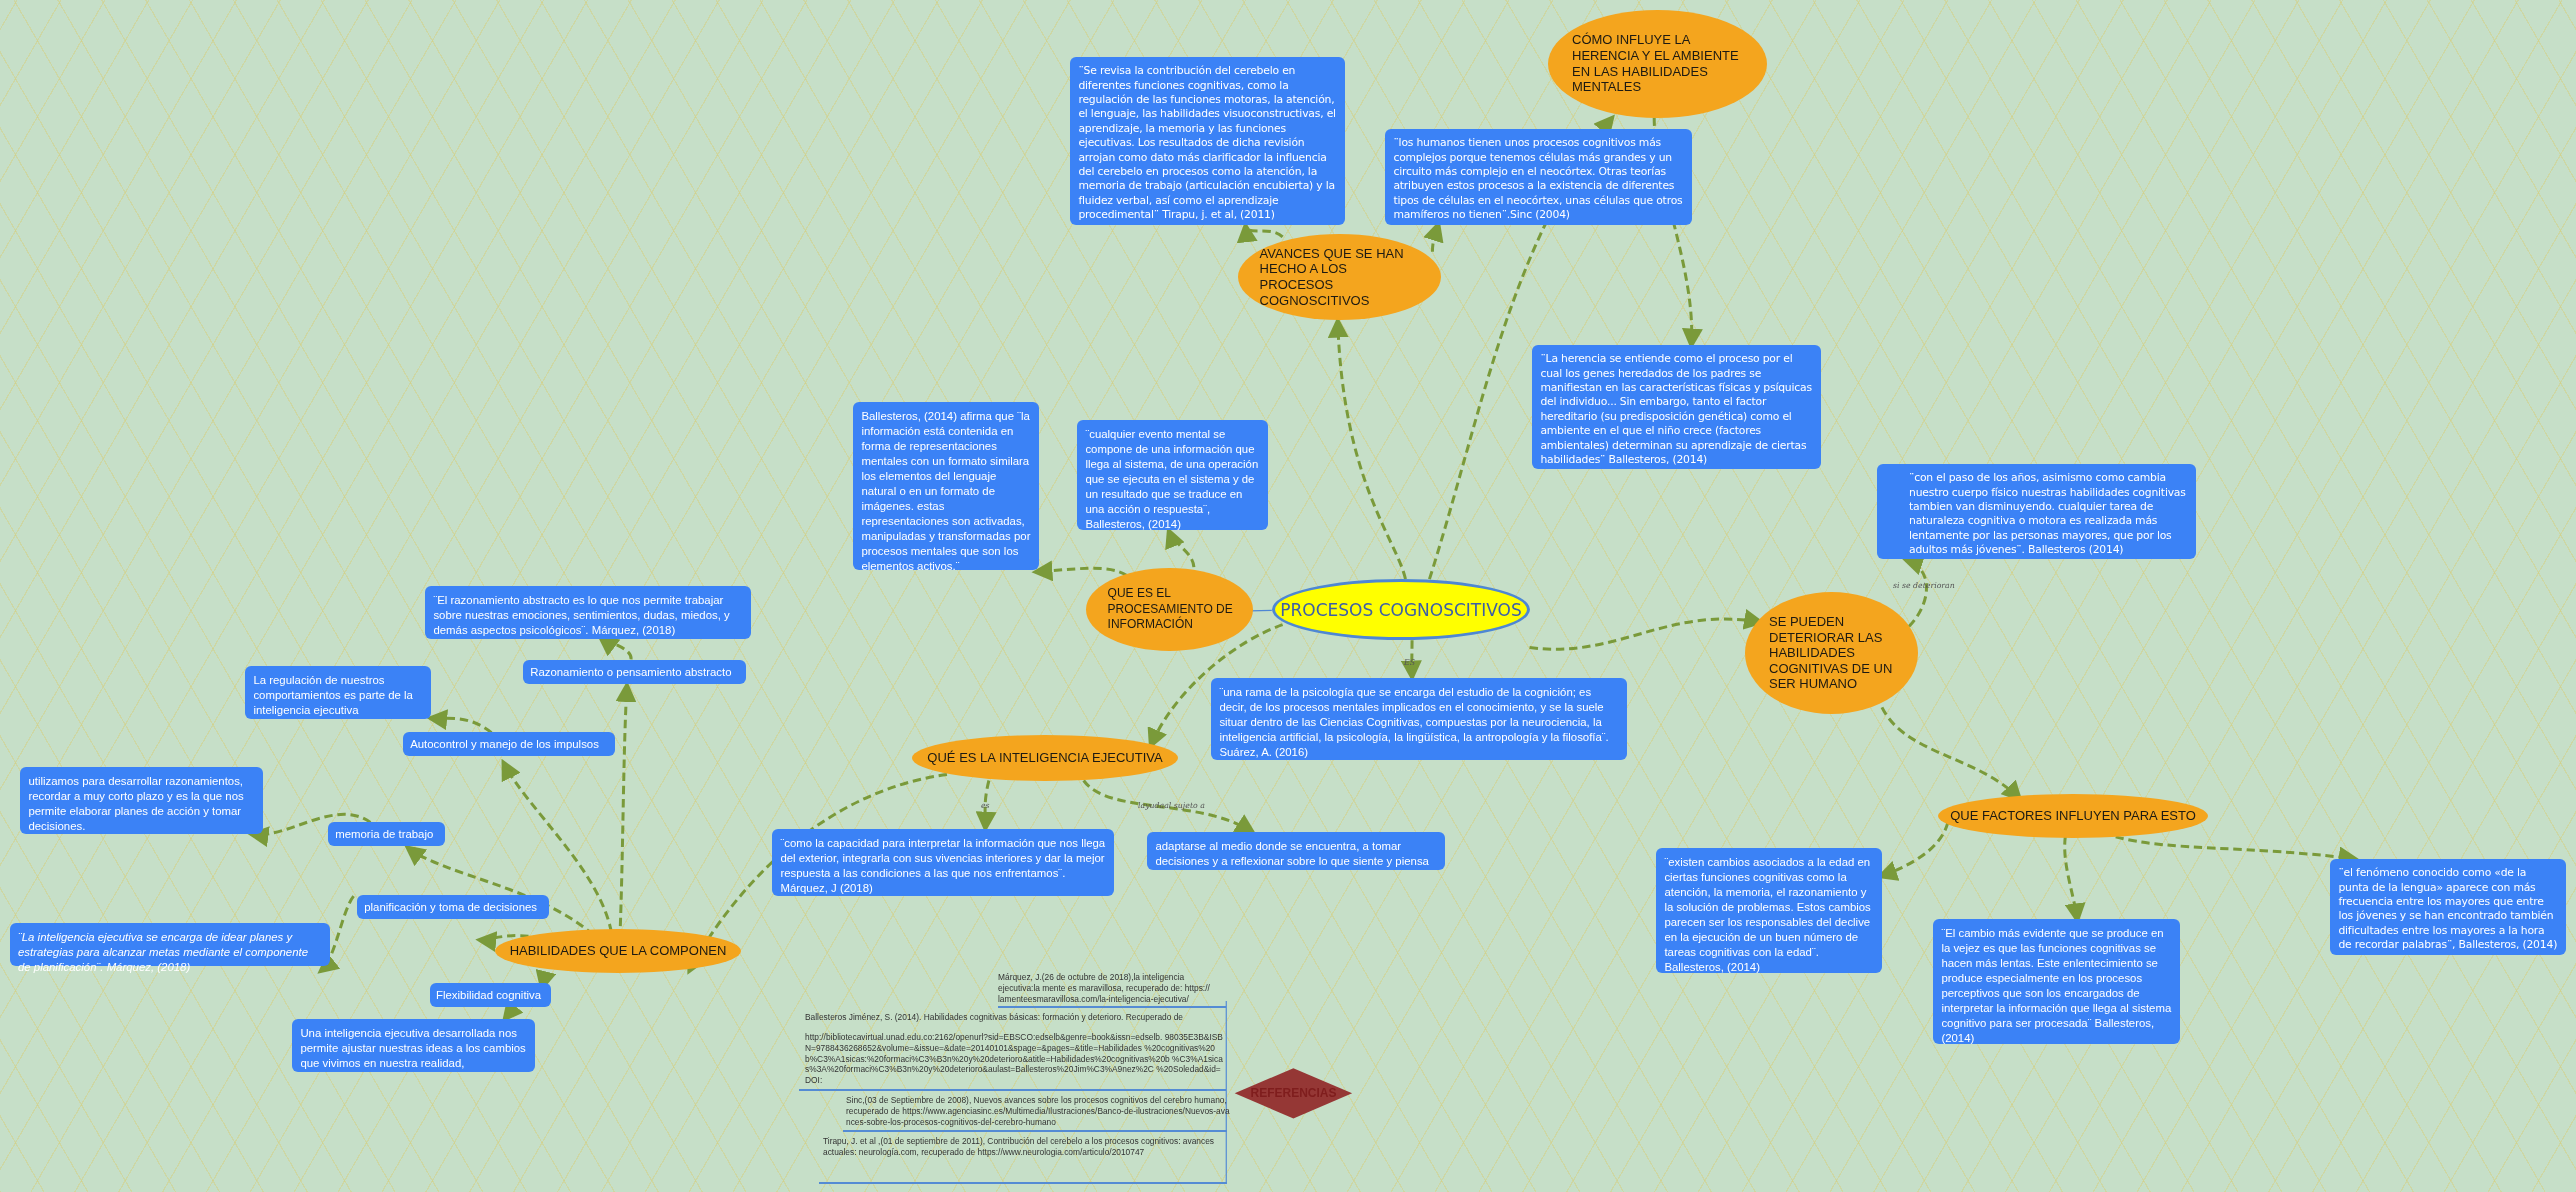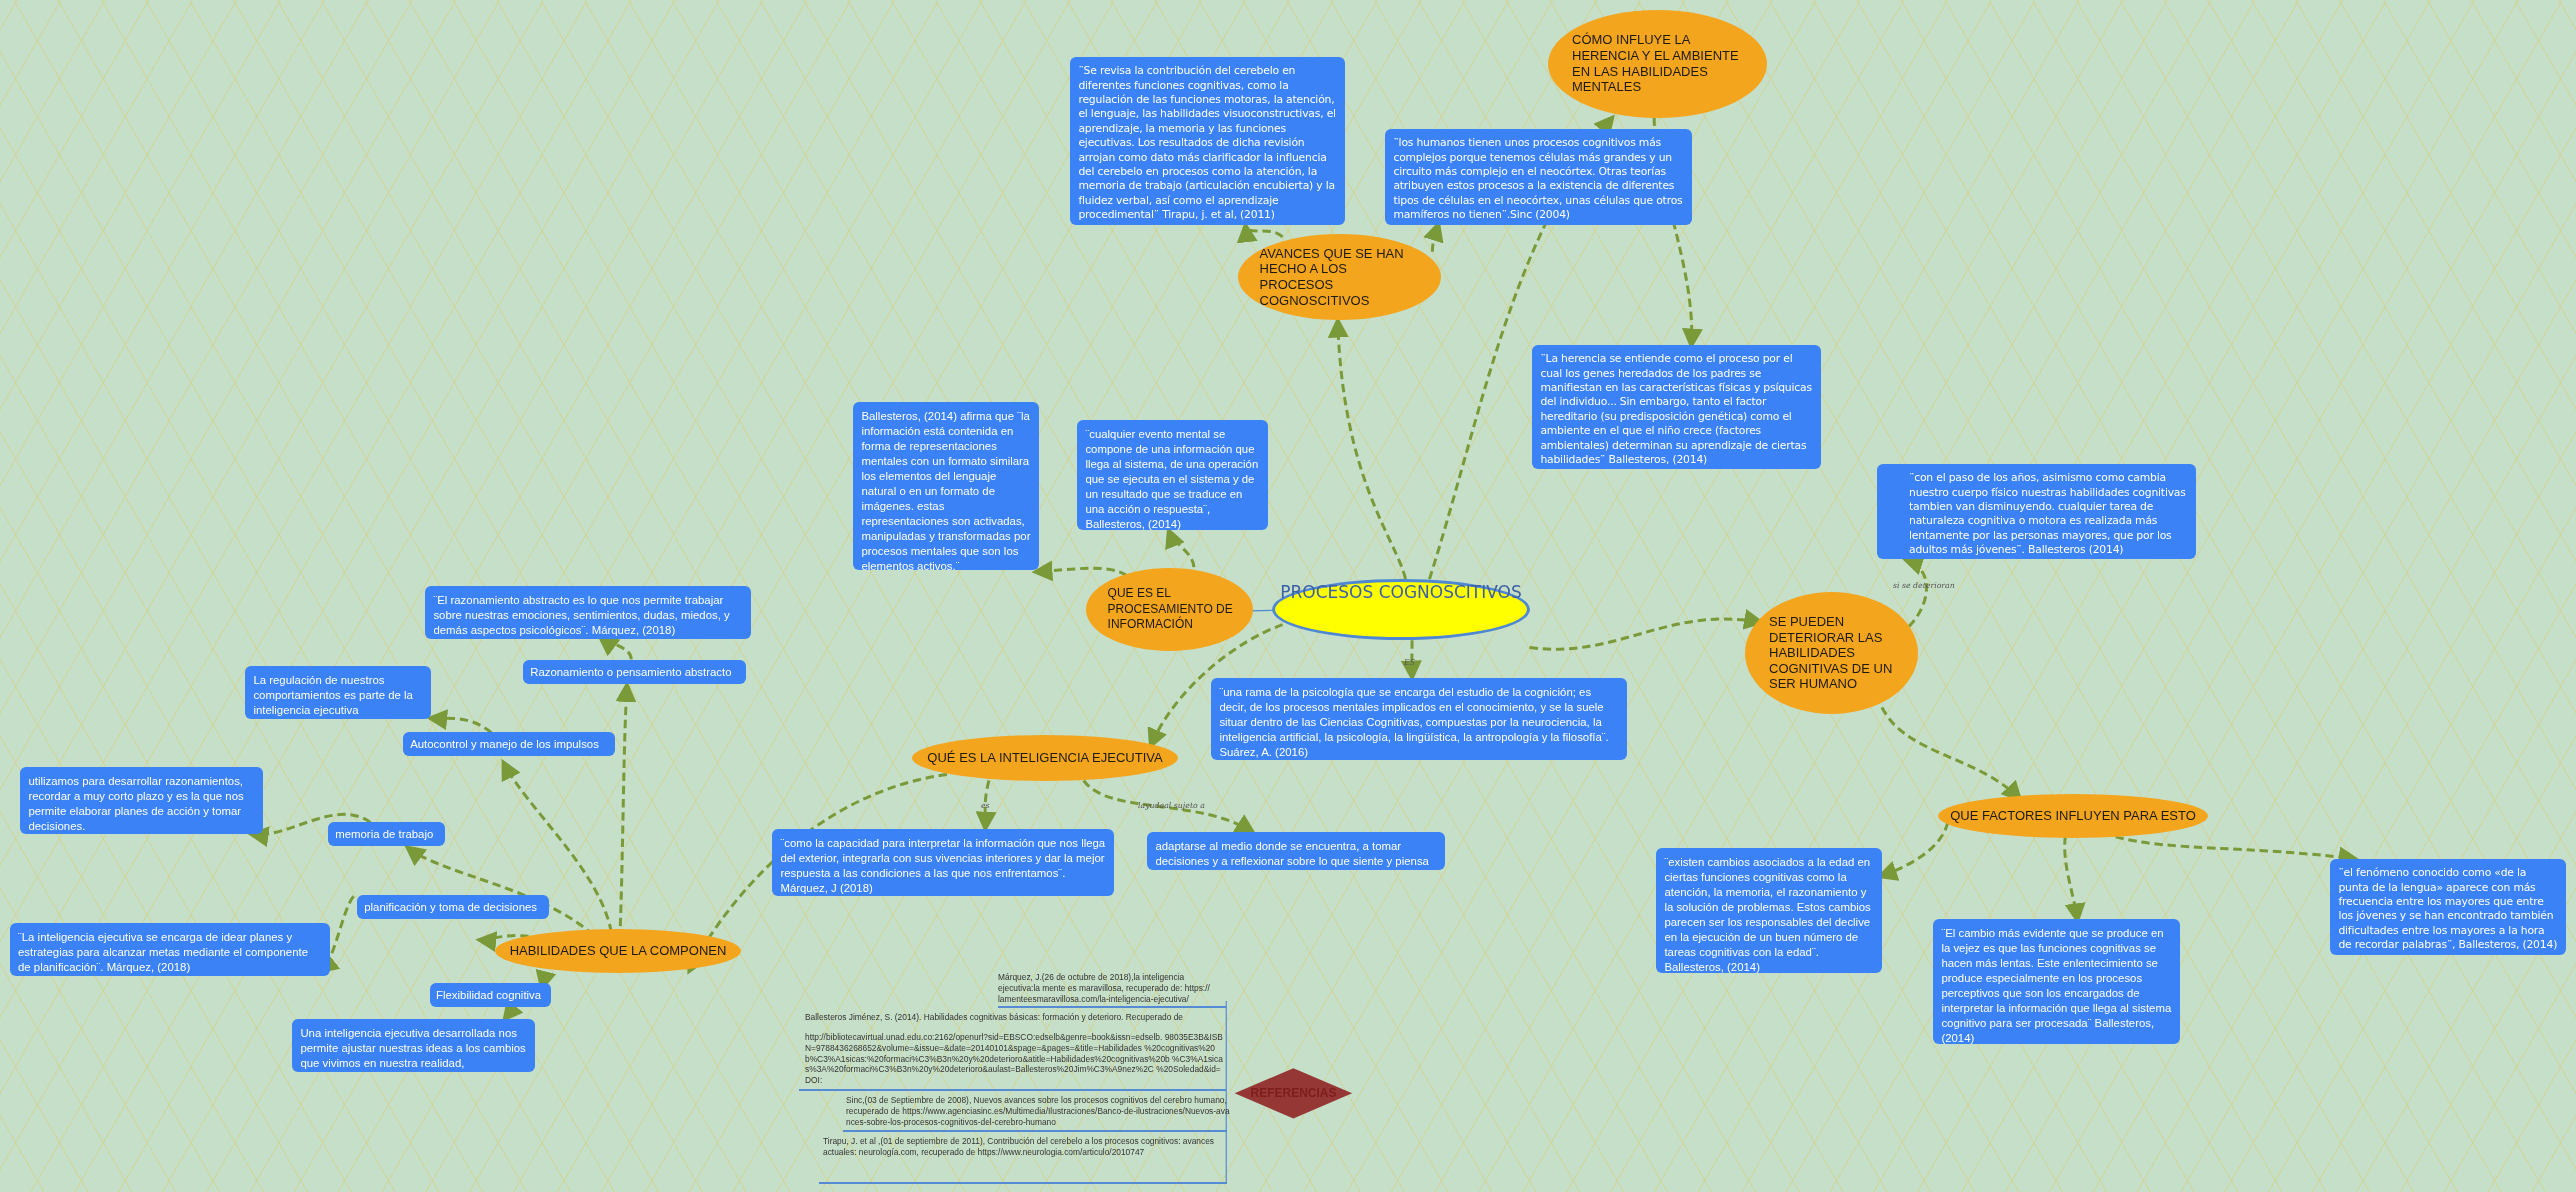--- a/index.html
+++ b/index.html
@@ -21,21 +21,21 @@
   .oval {
     position:absolute; background:#f4a51e; border-radius:50%;
     display:flex; align-items:center; color:#1d1a12;
     font-family:"Liberation Sans", sans-serif; font-weight:normal; font-size:13px; line-height:15.6px;
     box-sizing:border-box;
   }
   .oval.center { justify-content:center; text-align:center; }
   .central {
     position:absolute; left:1272px; top:579px; width:258px; height:61px;
     background:#ffff00; border:3.6px solid #4e87d3; border-radius:50%;
-    box-sizing:border-box; display:flex; align-items:flex-start; justify-content:center;
+    box-sizing:border-box; display:flex; align-items:center; justify-content:center;
     color:#3c5fa8; font-size:17px; font-family:"DejaVu Sans", sans-serif;
   }
   .lbl { position:absolute; font-family:"DejaVu Serif", serif; font-style:italic; font-size:7.8px; color:#555; }
   .ref { position:absolute; font-family:"Liberation Sans Narrow","Liberation Sans", sans-serif; font-size:8.4px; line-height:10.8px; color:#333; }
   .refline { position:absolute; height:1.8px; background:#548bd4; }
   .refdiamond {
     position:absolute; left:1235px; top:1068px; width:117px; height:50px;
   }
   .refdiamond span {
     position:absolute; left:0; top:0; width:100%; height:100%;
@@ -150,21 +150,21 @@
 <div class="box cond" style="left:1211px;top:678px;width:416px;height:82px;">¨una rama de la psicología que se encarga del estudio de la cognición; es decir, de los procesos mentales implicados en el conocimiento, y se la suele situar dentro de las Ciencias Cognitivas, compuestas por la neurociencia, la inteligencia artificial, la psicología, la lingüística, la antropología y la filosofía¨. Suárez, A. (2016)</div>
 <div class="box cond" style="left:731px;top:829px;width:342px;height:67px;margin-left:41px;">¨como la capacidad para interpretar la información que nos llega del exterior, integrarla con sus vivencias interiores y dar la mejor respuesta a las condiciones a las que nos enfrentamos¨. Márquez, J (2018)</div>
 <div class="box cond" style="left:1147px;top:832px;width:298px;height:38px;">adaptarse al medio donde se encuentra, a tomar decisiones y a reflexionar sobre lo que siente y piensa</div>
 <div class="box cond" style="left:425px;top:586px;width:326px;height:53px;">¨El razonamiento abstracto es lo que nos permite trabajar sobre nuestras emociones, sentimientos, dudas, miedos, y demás aspectos psicológicos¨. Márquez, (2018)</div>
 <div class="box cond" style="left:523px;top:660px;width:223px;height:24px;padding:4.8px 7.2px;">Razonamiento o pensamiento abstracto</div>
 <div class="box cond" style="left:245px;top:666px;width:186px;height:53px;">La regulación de nuestros comportamientos es parte de la inteligencia ejecutiva</div>
 <div class="box cond" style="left:403px;top:732px;width:212px;height:24px;padding:4.8px 7.2px;">Autocontrol y manejo de los impulsos</div>
 <div class="box cond" style="left:20px;top:767px;width:243px;height:67px;">utilizamos para desarrollar razonamientos, recordar a muy corto plazo y es la que nos permite elaborar planes de acción y tomar decisiones.</div>
 <div class="box cond" style="left:328px;top:822px;width:117px;height:24px;padding:4.8px 7.2px;">memoria de trabajo</div>
 <div class="box cond" style="left:357px;top:895px;width:192px;height:24px;padding:4.8px 7.2px;">planificación y toma de decisiones</div>
-<div class="box cond" style="left:9.6px;top:923px;width:320px;height:53px;">¨La inteligencia ejecutiva se encarga de idear planes y estrategias para alcanzar metas mediante el componente de planificación¨. Márquez, (2018)</div>
+<div class="box cond" style="left:9.6px;top:923px;width:320px;height:43px;font-style:italic;">¨La inteligencia ejecutiva se encarga de idear planes y estrategias para alcanzar metas mediante el componente de planificación¨. Márquez, (2018)</div>
 <div class="box cond" style="left:430px;top:983px;width:121px;height:24px;padding:4.8px 6px;">Flexibilidad cognitiva</div>
 <div class="box cond" style="left:292px;top:1019px;width:243px;height:53px;">Una inteligencia ejecutiva desarrollada nos permite ajustar nuestras ideas a los cambios que vivimos en nuestra realidad,</div>
 <div class="box cond" style="left:1656px;top:848px;width:226px;height:125px;">¨existen cambios  asociados  a  la  edad en ciertas funciones cognitivas como la atención, la memoria, el razonamiento y la solución de problemas. Estos cambios parecen ser los responsables del declive en la ejecución de un buen número de tareas cognitivas con la edad¨. Ballesteros, (2014)</div>
 <div class="box cond" style="left:1933px;top:919px;width:247px;height:125px;">¨El cambio más evidente que se produce en la vejez es que las funciones cognitivas se hacen más lentas. Este enlentecimiento se produce especialmente en los procesos perceptivos que son los encargados de interpretar la información que llega al sistema cognitivo para ser procesada¨ Ballesteros,(2014)</div>
 <div class="box" style="left:2330px;top:859px;width:236px;height:96px;">¨el fenómeno conocido como «de la punta de la lengua» aparece con más frecuencia entre los mayores que entre los jóvenes y se han encontrado también dificultades entre los mayores a la hora de recordar palabras¨, Ballesteros, (2014)</div>
 
 <div class="lbl" style="left:1404px;top:658px;">ES</div>
 <div class="lbl" style="left:981px;top:801px;">es</div>
 <div class="lbl" style="left:1138px;top:801px;">layudaal sujeto a</div>
 <div class="lbl" style="left:1893px;top:581px;">si se deterioran</div>

